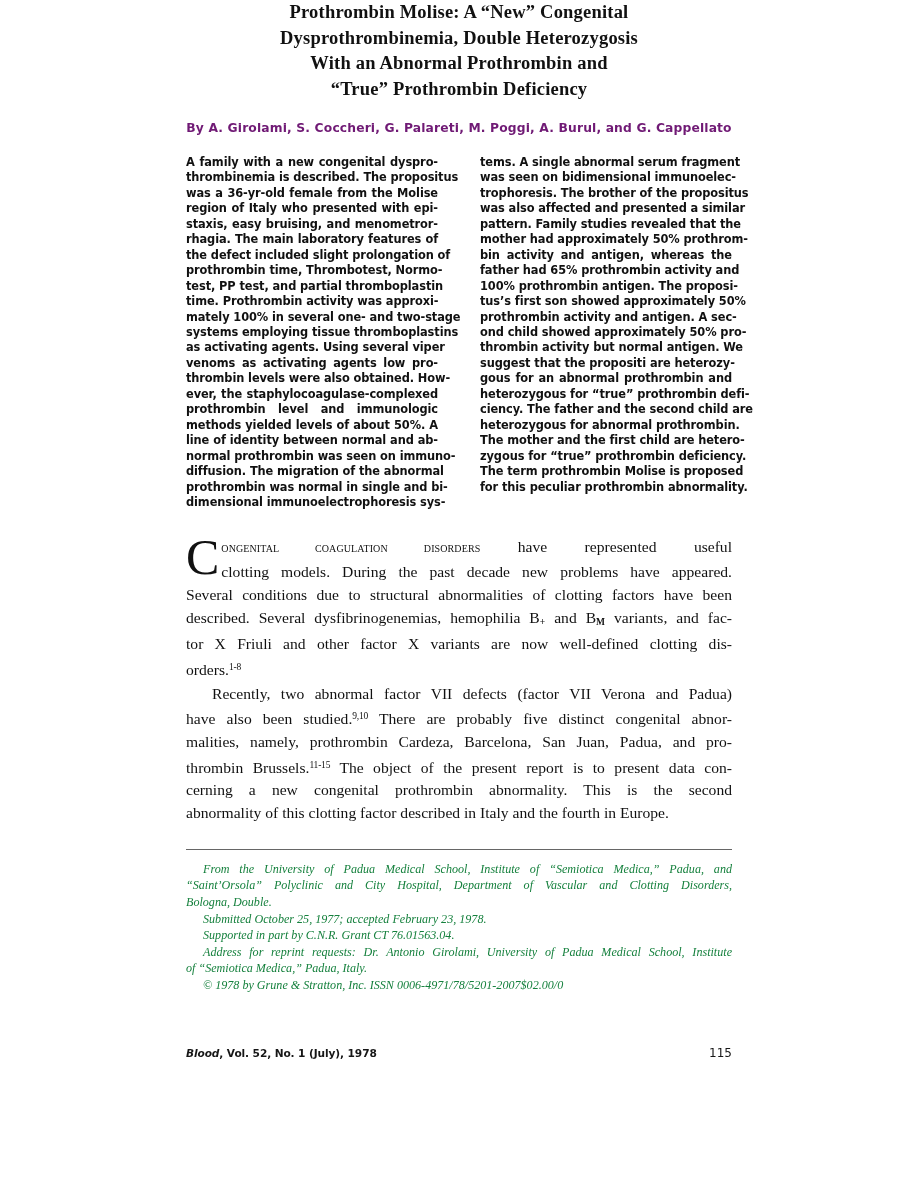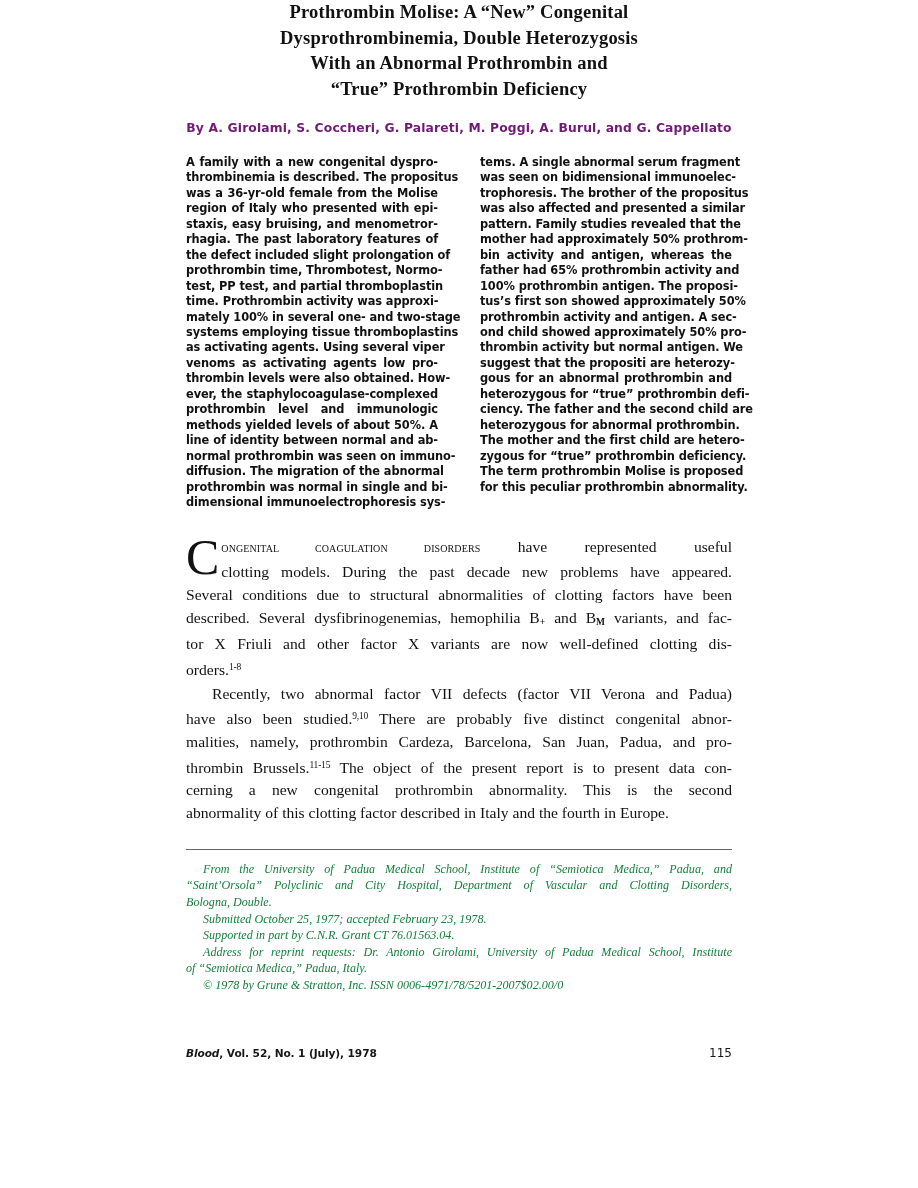--- a/index.html
+++ b/index.html
@@ -195,21 +195,21 @@
     <div class="authors">By A. Girolami, S. Coccheri, G. Palareti, M. Poggi, A. Burul, and G. Cappellato</div>
 
     <div class="abstract">
       <div class="abstract-col">
         <p>
           <span class="ln">A family with a new congenital dyspro-</span>
           <span class="ln">thrombinemia is described. The propositus</span>
           <span class="ln">was a 36-yr-old female from the Molise</span>
           <span class="ln">region of Italy who presented with epi-</span>
           <span class="ln">staxis, easy bruising, and menometror-</span>
-          <span class="ln">rhagia. The past laboratory features of</span>
+          <span class="ln">rhagia. The main laboratory features of</span>
           <span class="ln">the defect included slight prolongation of</span>
           <span class="ln">prothrombin time, Thrombotest, Normo-</span>
           <span class="ln">test, PP test, and partial thromboplastin</span>
           <span class="ln">time. Prothrombin activity was approxi-</span>
           <span class="ln">mately 100% in several one- and two-stage</span>
           <span class="ln">systems employing tissue thromboplastins</span>
           <span class="ln">as activating agents. Using several viper</span>
           <span class="ln">venoms as activating agents low pro-</span>
           <span class="ln">thrombin levels were also obtained. How-</span>
           <span class="ln">ever, the staphylocoagulase-complexed</span>

